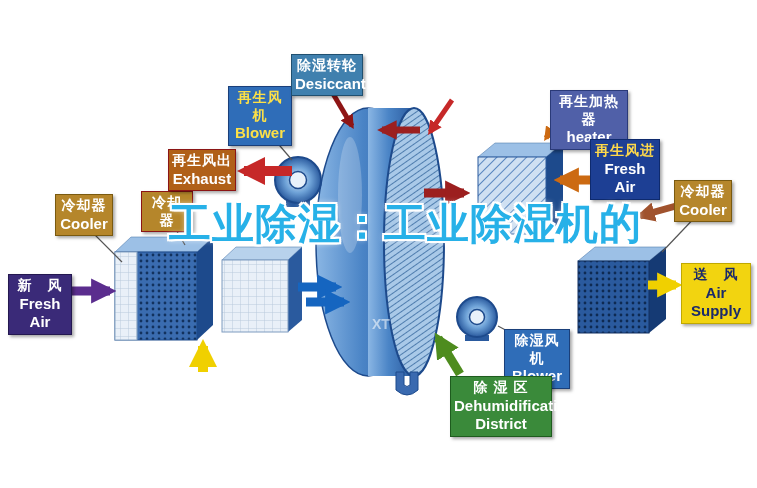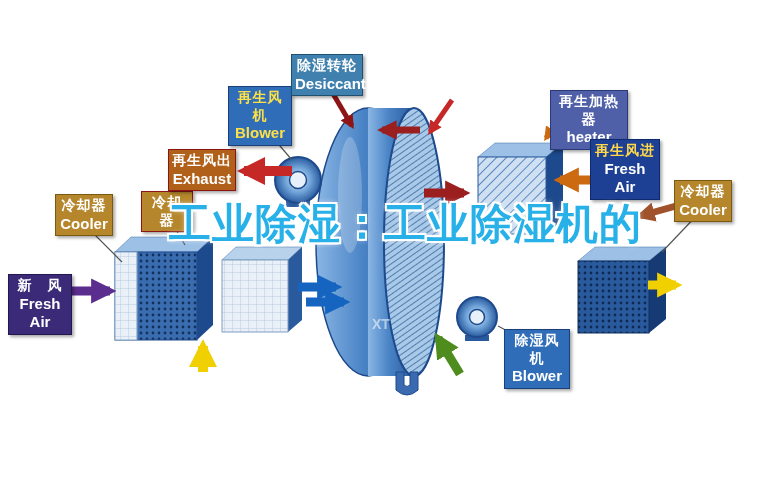--- a/index.html
+++ b/index.html
@@ -192,27 +192,36 @@
   <div class="lbl" style="left:674px;top:180px;width:50px;background:#b5862b;border-color:#7a5a10;color:#fff;">
     <div class="zh">冷却器</div>
     <div class="en">Cooler</div>
   </div>
 
   <div class="lbl" style="left:8px;top:274px;width:56px;background:#3a2a78;border-color:#241850;color:#fff;">
     <div class="zh">新　风</div>
     <div class="en">Fresh Air</div>
   </div>
 
+  <div class="lbl" style="left:681px;top:263px;width:62px;background:#f2d410;border-color:#c0a800;color:#1a2a6b;">
+    <div class="zh">送　风</div>
+    <div class="en">Air Supply</div>
+  </div>
 
 
   <div class="lbl" style="left:504px;top:329px;width:58px;background:#2f6db8;border-color:#1a3f7a;color:#fff;">
     <div class="zh">除湿风机</div>
     <div class="en">Blower</div>
   </div>
 
+  <div class="lbl" style="left:450px;top:376px;width:94px;background:#3a8a3a;border-color:#1e5c1e;color:#fff;">
+    <div class="zh">除 湿 区</div>
+    <div class="en">Dehumidification</div>
+    <div class="en">District</div>
+  </div>
 
   <div class="watermark">XT</div>
 
   <div class="title-wrap">
     <div>工业除湿：工业除湿机的</div>
   </div>
 
 </div>
 
 </body></html>

